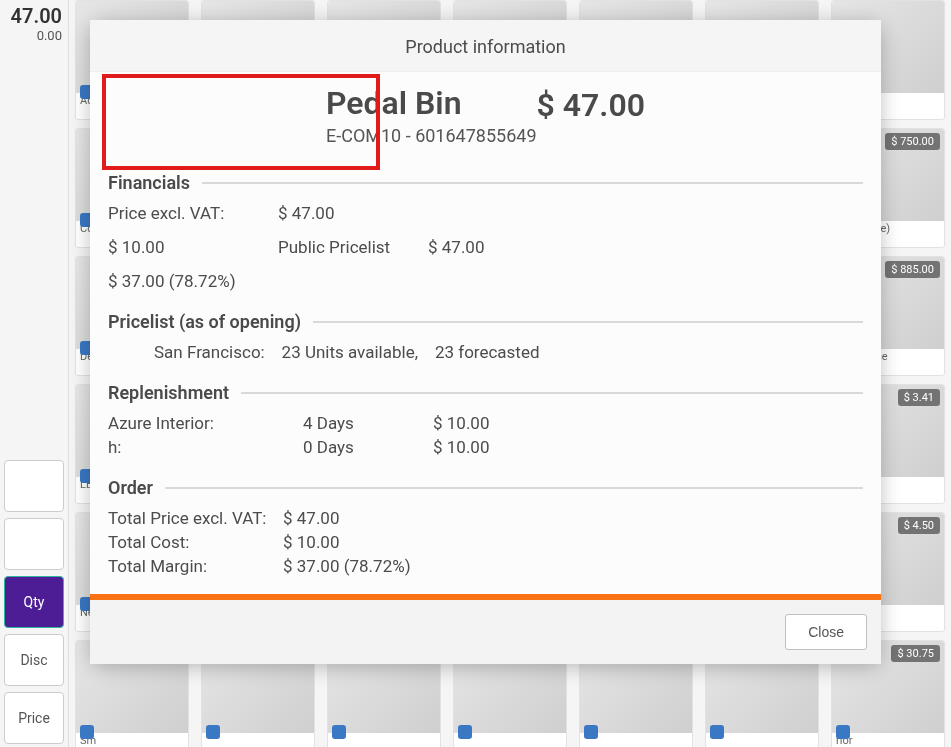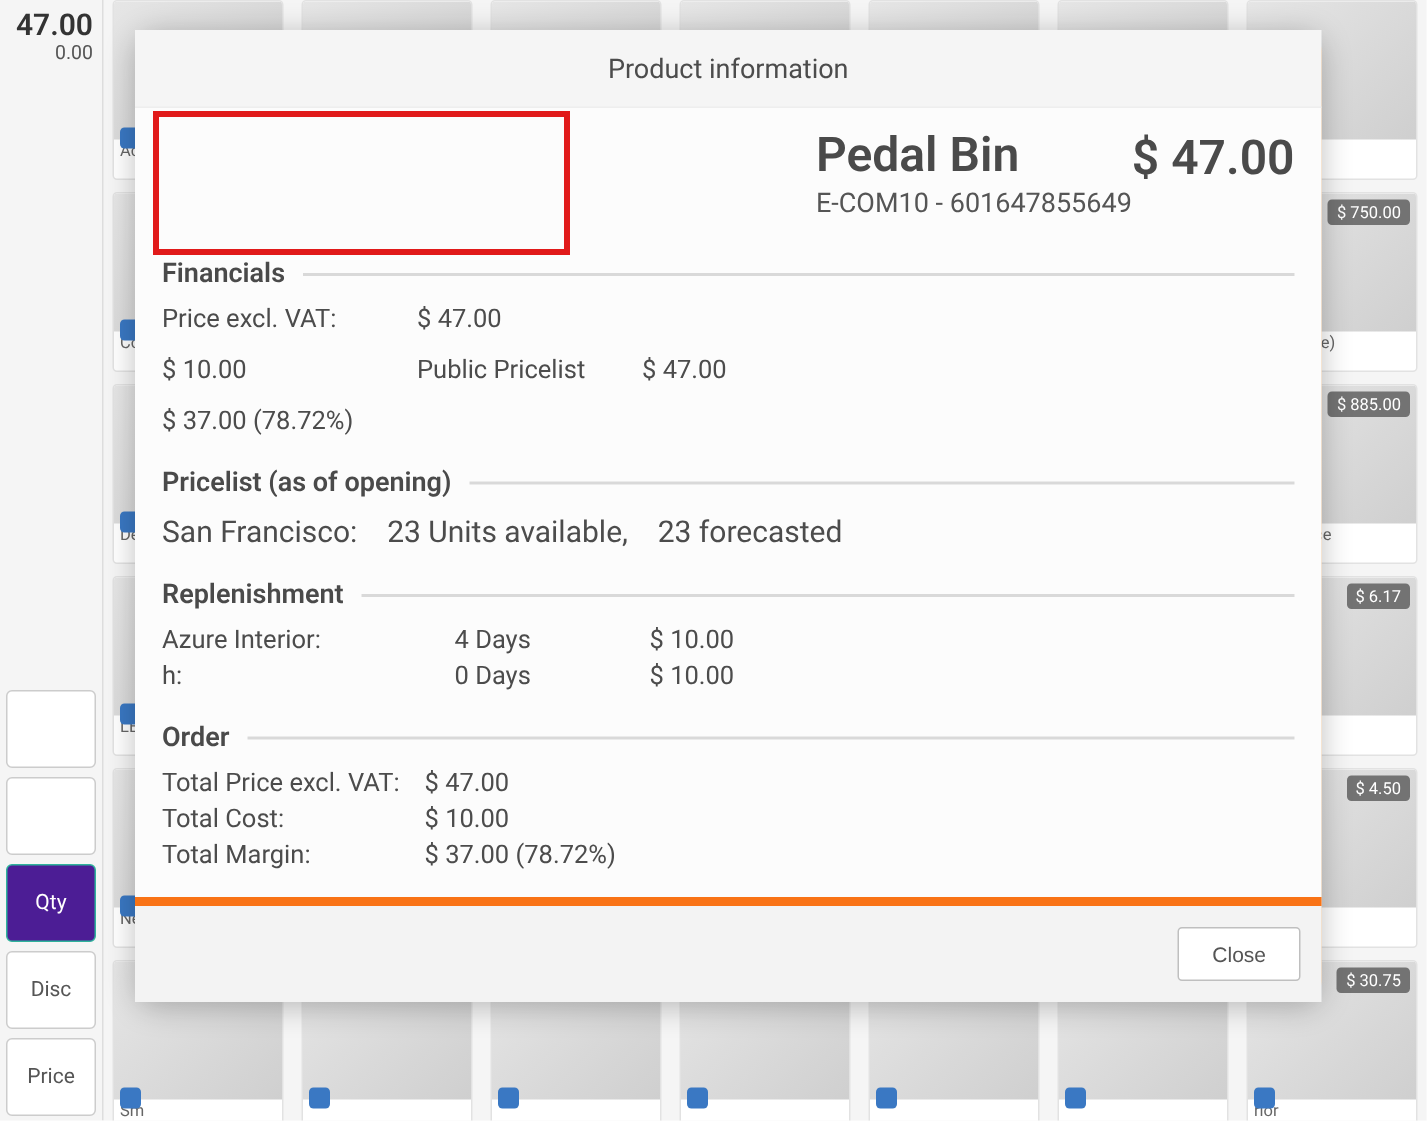--- a/index.html
+++ b/index.html
@@ -100,42 +100,42 @@
   .modal-backdrop {
     position: absolute;
     inset: 0;
     background: rgba(255,255,255,0);
   }
   .modal {
     position: absolute;
     left: 90px;
     right: 70px;
     top: 20px;
-    background: #fdba74;
+    background: #3b82f6;
     box-shadow: 0 3px 20px rgba(0,0,0,0.25);
     border-radius: 14px;
     display: flex;
     flex-direction: column;
   }
   .modal-header {
     background: #f5f5f5;
     text-align: center;
     padding: 16px 0 14px;
     font-size: 18px;
     color: #4c4c4c;
     border-bottom: 1px solid #eee;
   }
   .modal-body {
     padding: 14px 18px 18px 18px;
     background: #fcfcfc;
     color: #4c4c4c;
   }
   .title-row {
     display: flex;
-    justify-content: flex-end;
+    justify-content: center;
     align-items: flex-start;
     position: relative;
     padding-bottom: 6px;
   }
   .title-left { }
   .prod-name { font-size: 32px; font-weight: 600; color: #4a4a4a; line-height:1.1; }
   .prod-code { font-size: 18px; color: #555; margin-top: 4px; }
   .prod-price { font-size: 32px; font-weight: 600; color: #4a4a4a; }
 
   .highlight-box {
@@ -166,21 +166,21 @@
   }
   .kv-grid {
     display: grid;
     grid-template-columns: 170px 150px 170px 120px;
     row-gap: 14px;
     font-size: 17px;
     color: #4c4c4c;
   }
   .kv-grid .k { }
   .kv-grid .v { }
-  .inv-line { font-size: 20px; color:#4c4c4c; }
+  .inv-line { font-size: 17px; color:#4c4c4c;margin-left:46px; }
   .rep-grid {
     display: grid;
     grid-template-columns: 195px 130px 120px;
     row-gap: 4px;
     font-size: 17px;
   }
   .order-grid {
     display: grid;
     grid-template-columns: 175px 180px;
     row-gap: 4px;
@@ -353,21 +353,21 @@
         <div class="info"></div>
         <div class="lbl"></div>
       </div>
       <div class="pcard">
         <div class="img"></div>
         <div class="info"></div>
         <div class="lbl"></div>
       </div>
       <div class="pcard">
         <div class="img"></div>
-        <div class="pricetag">$ 6.17</div>
+        <div class="pricetag">$ 3.41</div>
         <div class="info"></div>
         <div class="lbl"></div>
       </div>
       <div class="pcard">
         <div class="img"></div>
         <div class="info"></div>
         <div class="lbl">Ne</div>
       </div>
       <div class="pcard">
         <div class="img"></div>

